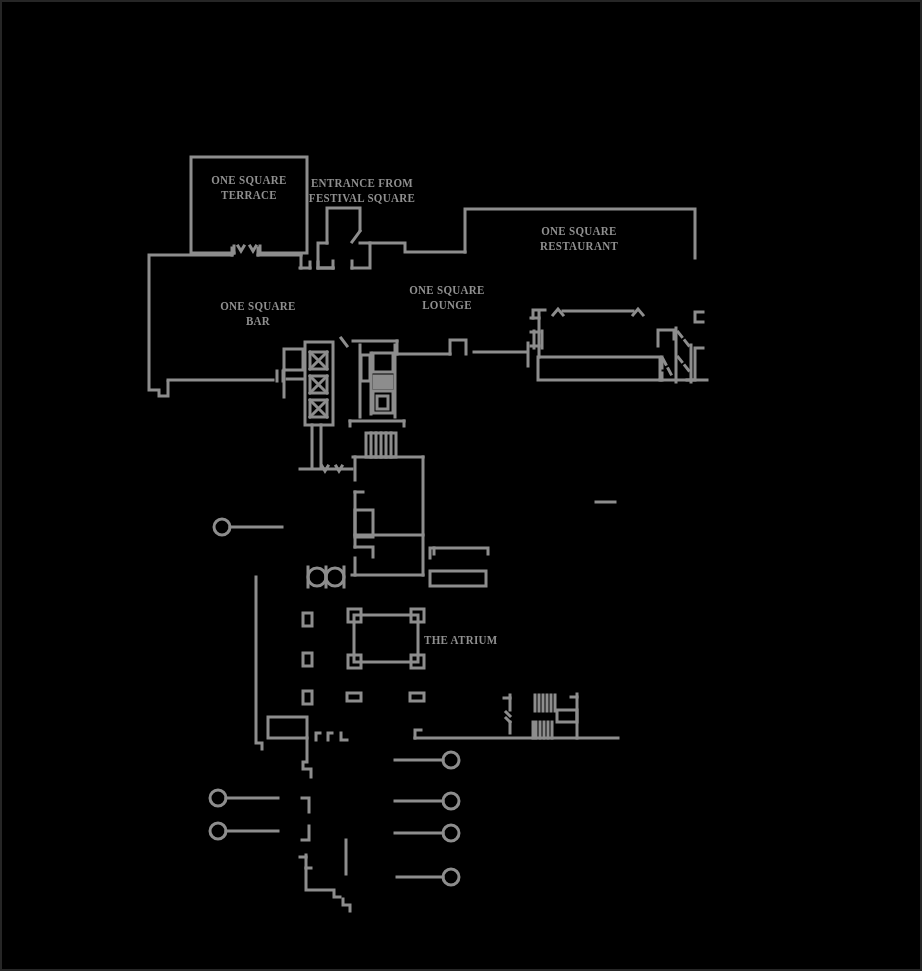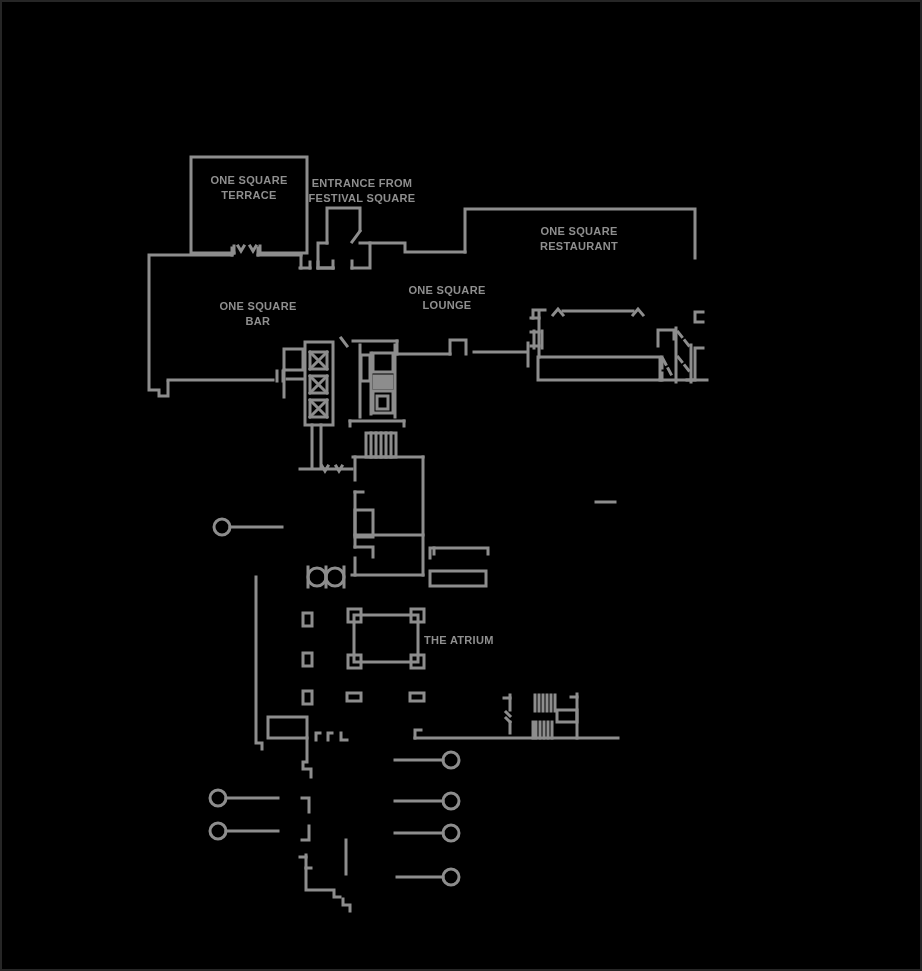--- a/index.html
+++ b/index.html
@@ -2,21 +2,21 @@
 <html style="--wall: #8d8d8d; --label: #8f8f8f; --callout: #2e2424; --bg: #000000; --border: #262626;"><head>
 <meta charset="utf-8">
 <style>
   :root{
     --wall:#8d8d8d; --label:#8f8f8f; --callout:#2e2424; --bg:#000000; --border:#262626;
   }
   html,body{margin:0;padding:0;background:#0a0a0a;}
   #stage{
     position:relative;width:918px;height:967px;background:var(--bg);
     border:2px solid var(--border);overflow:hidden;
-    font-family:Liberation Sans, sans-serif;
+    font-family:Liberation Serif, serif;
   }
   .plan{position:absolute;left:0;top:0;}
   .plan path,.plan line,.plan rect,.plan circle,.plan polyline{
     stroke:var(--wall);fill:none;stroke-width:3;stroke-linecap:square;
   }
   .s1{stroke-width:1.5}.s2{stroke-width:2}.s25{stroke-width:2.5}.s4{stroke-width:4}.s5{stroke-width:5}
   .dash{stroke-dasharray:6 5;stroke-width:1.5}
   .dk{stroke:var(--callout);stroke-width:2.5}
   .fillg{fill:var(--wall);stroke:none}
   .lbl{

